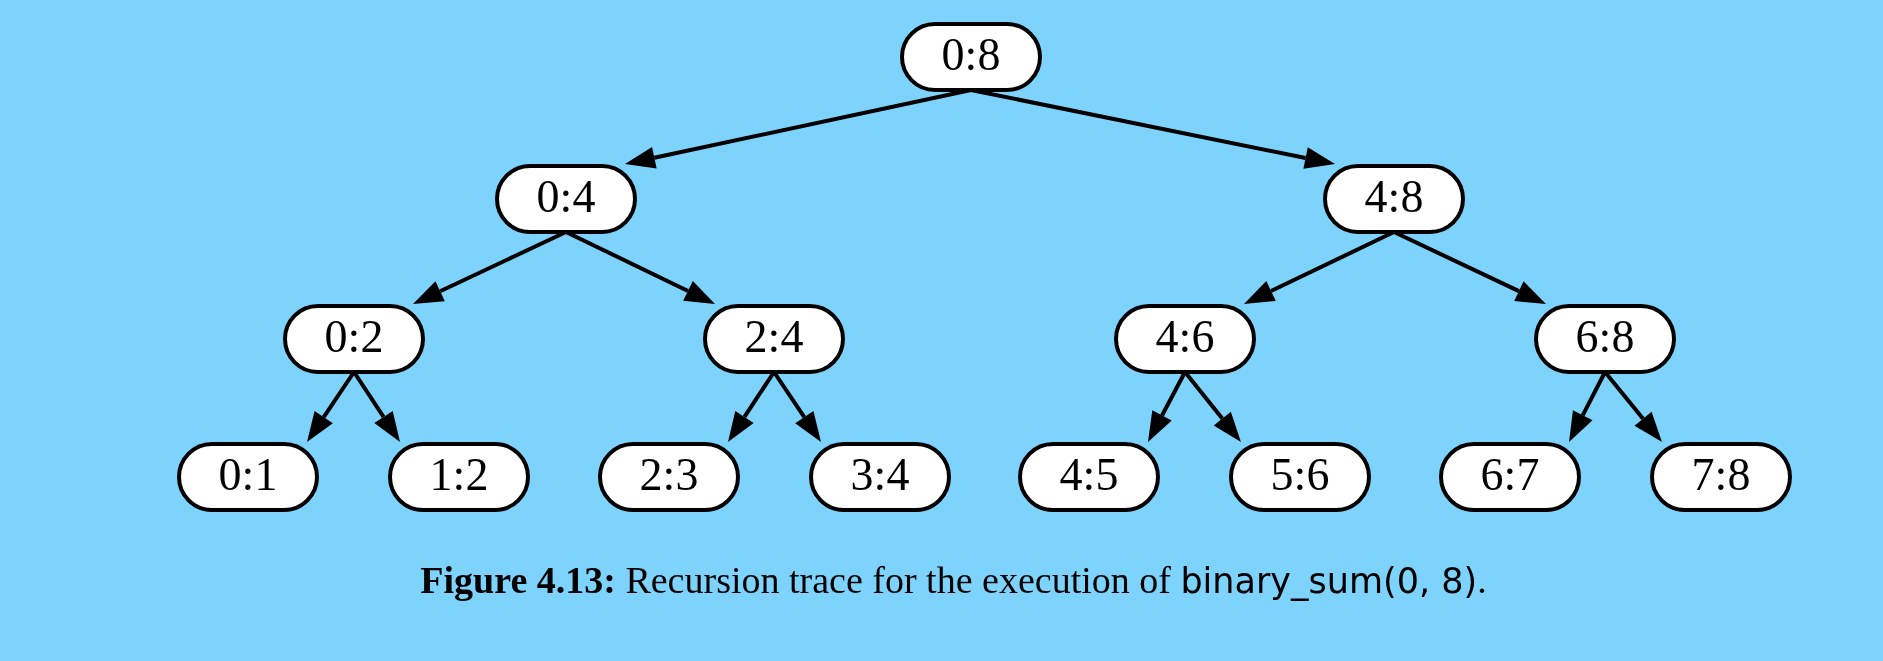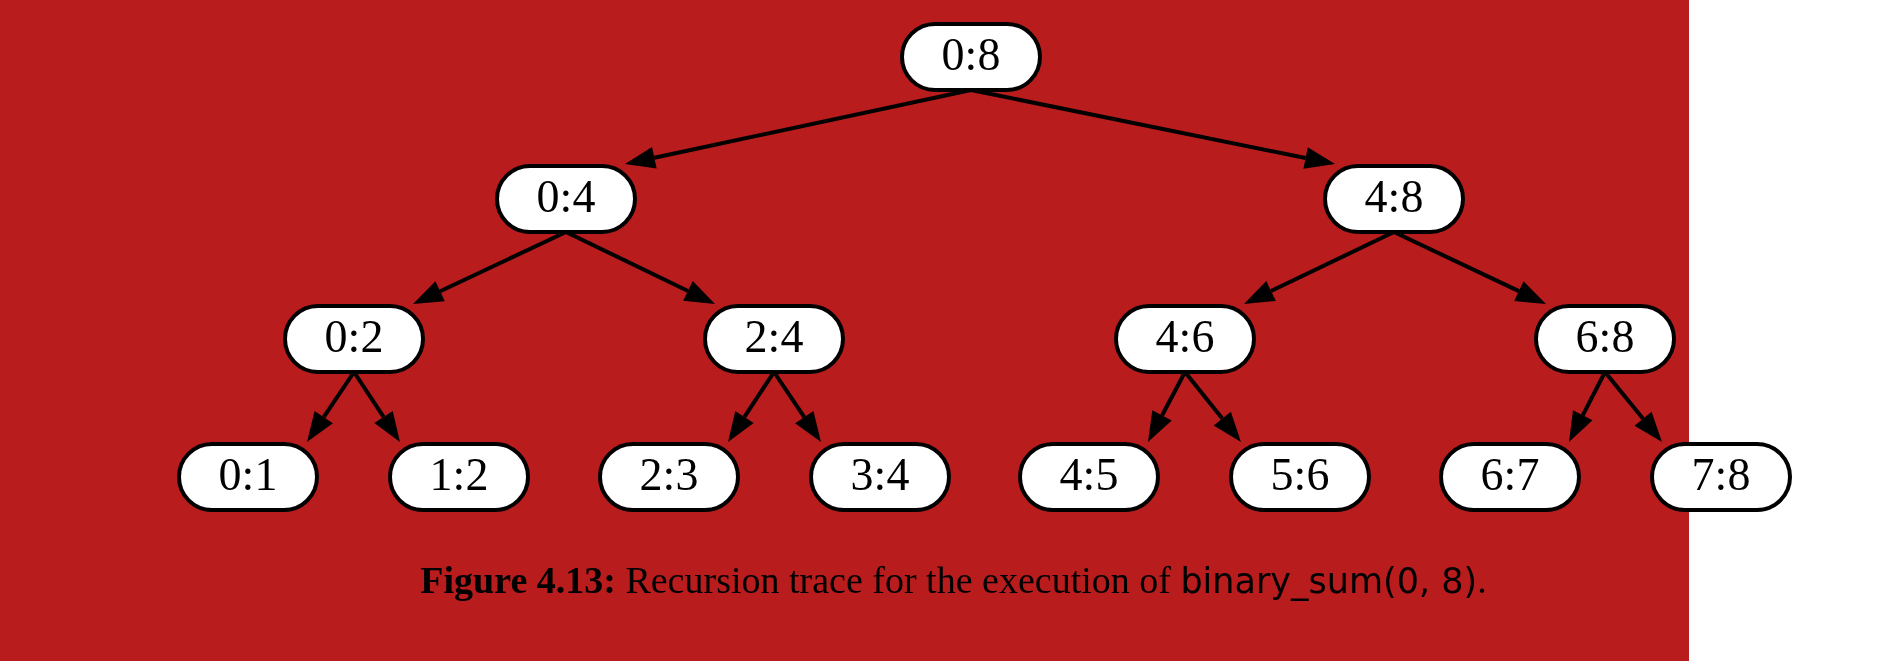--- a/index.html
+++ b/index.html
@@ -9,23 +9,23 @@
   }
   body {
     width: 1883px;
     height: 661px;
     font-family: "Liberation Serif", serif;
     color: #000000;
     overflow: hidden;
   }
   #figure-root {
     position: relative;
-    width: 1689px;
+    width: 1883px;
     height: 661px;
-    background: #b91c1c;
+    background: #7dd3fc;
   }
   #tree-svg {
     position: absolute;
     left: 0;
     top: 0;
     width: 1883px;
     height: 540px;
     display: block;
   }
   .node-rect {

